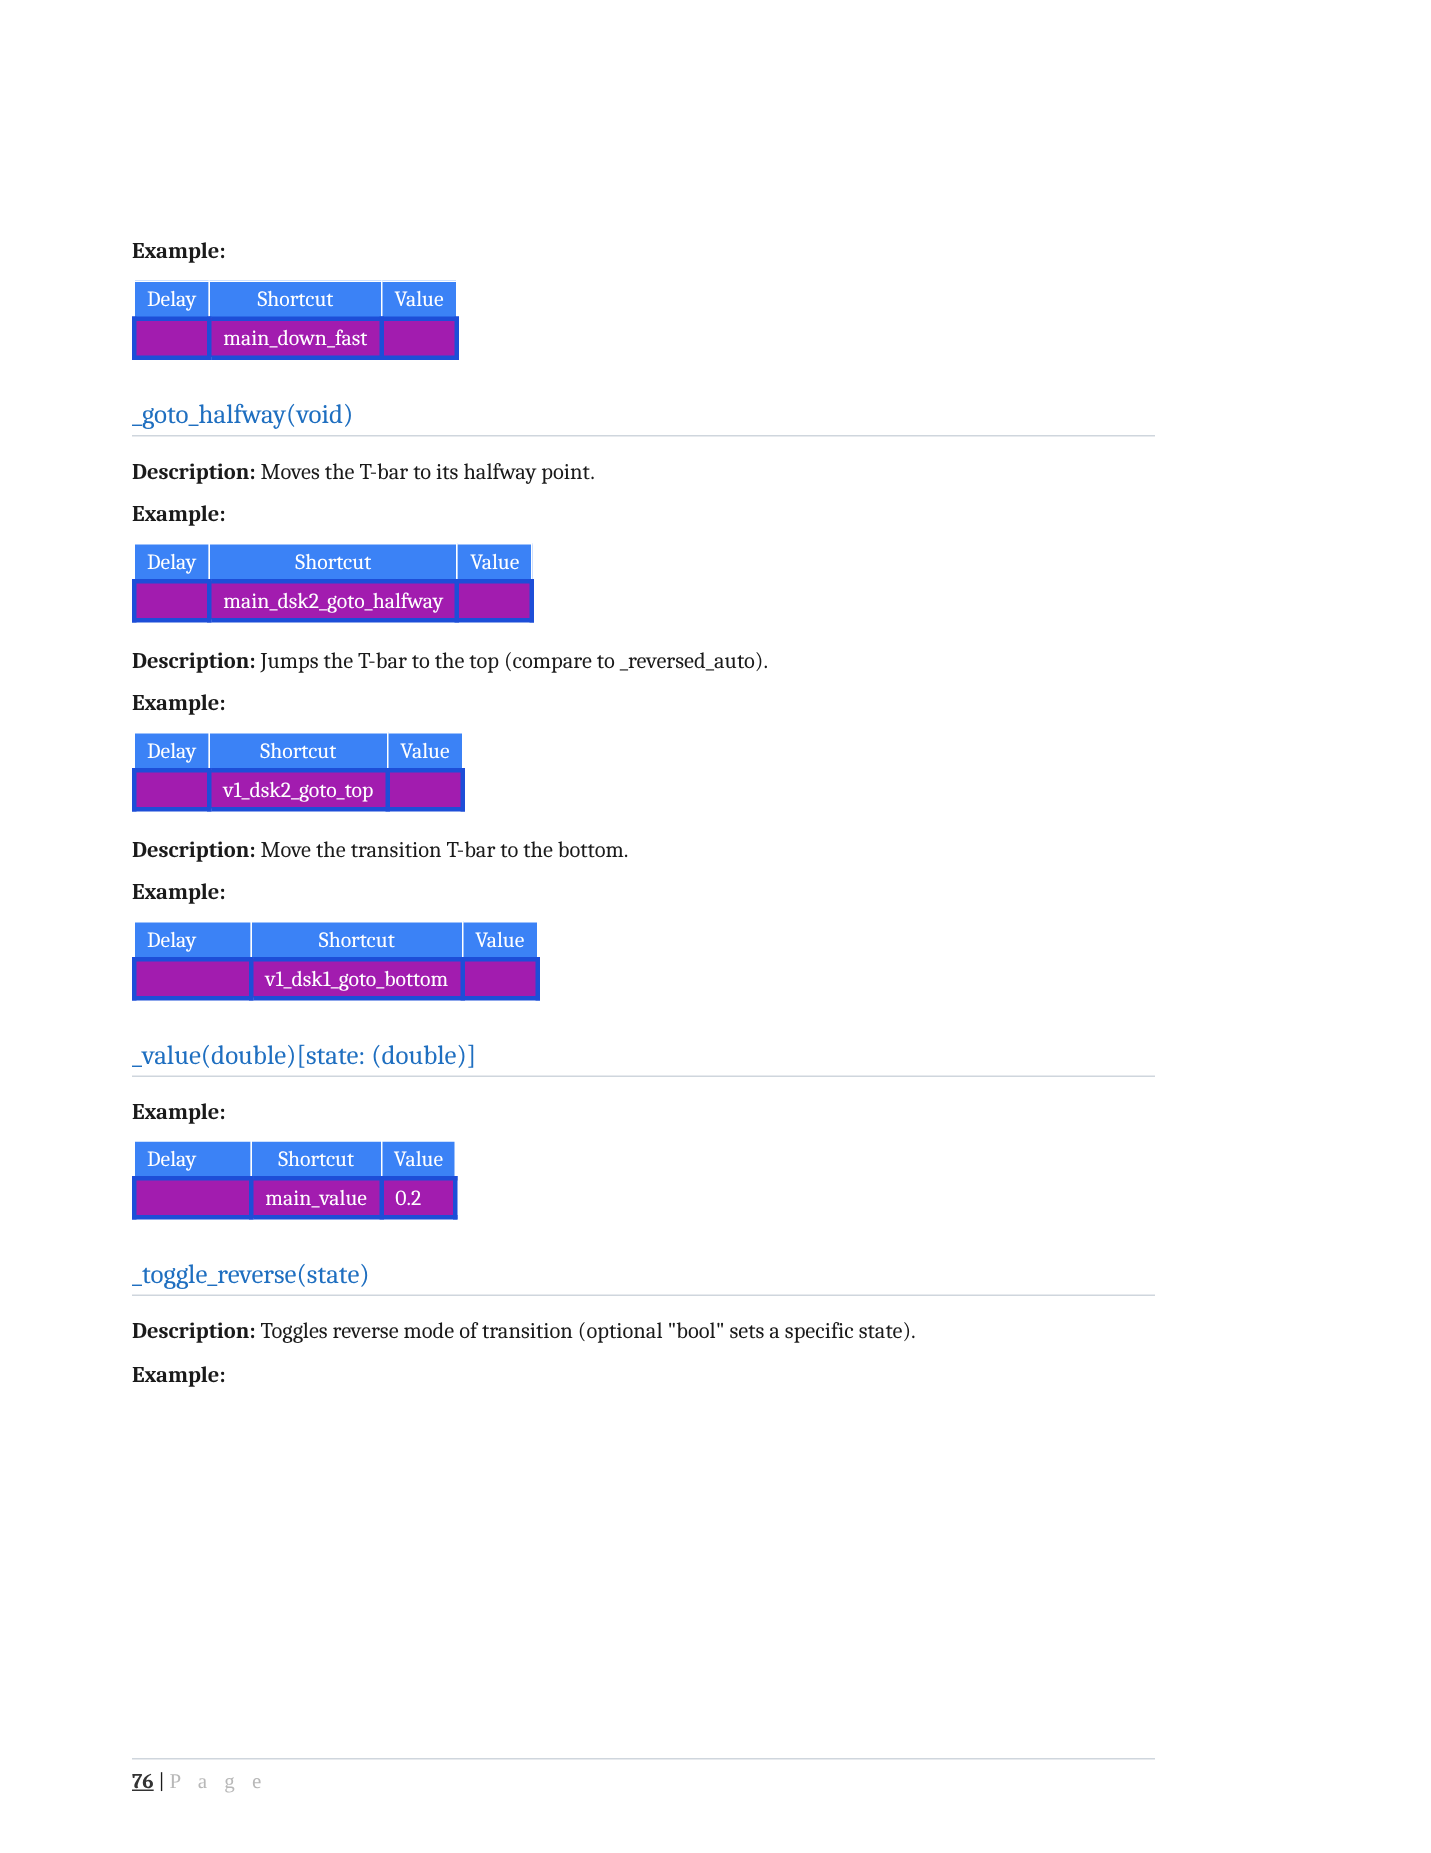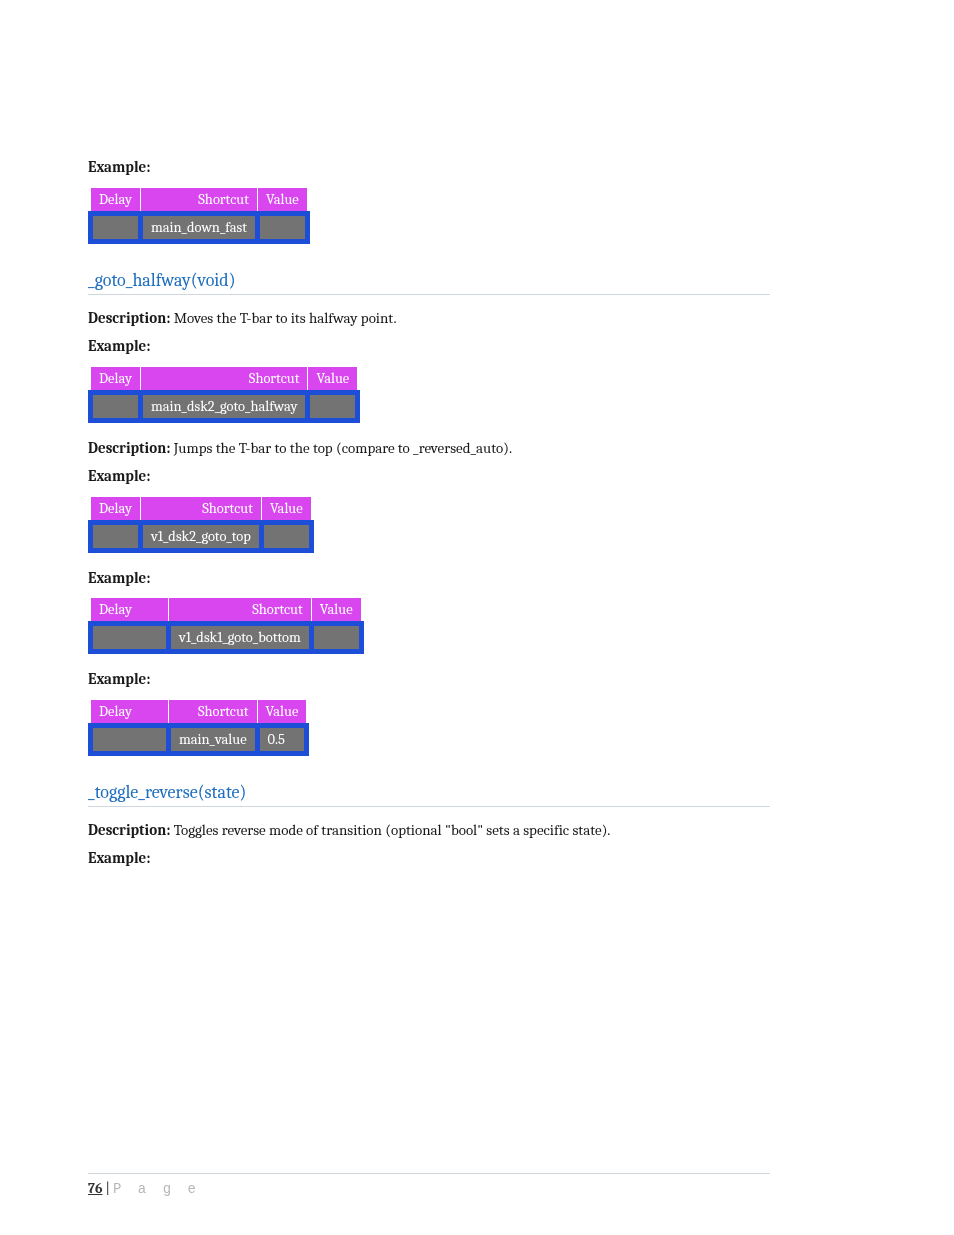--- a/index.html
+++ b/index.html
@@ -31,34 +31,34 @@
     line-height: 1.5;
   }
   .desc b, .example-label b {
     font-weight: bold;
   }
   .shortcut-table {
     border-collapse: collapse;
     margin: 8px 0 14px 0;
   }
   .shortcut-table th {
-    background: #d946ef;
+    background: #3b82f6;
     color: #fff;
     font-weight: normal;
-    text-align: right;
+    text-align: center;
     padding: 3px 8px;
     border: 1px solid #fff;
     font-size: 14.5px;
     margin-top: 48px;
   }
   .shortcut-table td {
-    background: #737373;
+    background: #a21caf;
     color: #fff;
     padding: 3px 8px;
-    border: 5px solid #1d4ed8;
+    border: 3px solid #1d4ed8;
     font-size: 14.5px;
   }
   .shortcut-table td:empty::after {
     content: "\00a0";
   }
   .footer {
     position: absolute;
     left: 88px;
     right: 88px;
     bottom: 38px;
@@ -67,21 +67,21 @@
     font-size: 14px;
   }
   .footer .pnum {
     font-weight: bold;
     color: #333;
     text-decoration: underline;
   }
   .footer .ptxt {
     color: #b8b8b8;
     letter-spacing: 4px;
-    font-family: Liberation Mono, monospace;
+    font-family: Liberation Serif, serif;
   }
 </style>
 </head>
 <body>
 
 <div class="page">
   <div id="content">
       <p class="example-label"><b>Example:</b></p>
       <table class="shortcut-table">
         <thead>
@@ -129,51 +129,53 @@
           </tr>
         </thead>
         <tbody>
           <tr>
             <td></td>
             <td>v1_dsk2_goto_top</td>
             <td></td>
           </tr>
         </tbody>
       </table>
+      <p class="desc"><b>Description: </b>Move the transition T-bar to the bottom.</p>
       <p class="example-label"><b>Example:</b></p>
       <table class="shortcut-table">
         <thead>
           <tr>
             <th style="padding-right: 36px;">Delay</th>
             <th>Shortcut</th>
             <th>Value</th>
           </tr>
         </thead>
         <tbody>
           <tr>
             <td></td>
             <td>v1_dsk1_goto_bottom</td>
             <td></td>
           </tr>
         </tbody>
       </table>
+      <div class="section-heading">_value(double)[state: (double)]</div>
       <p class="example-label"><b>Example:</b></p>
       <table class="shortcut-table">
         <thead>
           <tr>
             <th style="padding-right: 36px;">Delay</th>
             <th>Shortcut</th>
             <th>Value</th>
           </tr>
         </thead>
         <tbody>
           <tr>
             <td></td>
             <td>main_value</td>
-            <td>0.5</td>
+            <td>0.2</td>
           </tr>
         </tbody>
       </table>
       <div class="section-heading">_toggle_reverse(state)</div>
       <p class="desc"><b>Description: </b>Toggles reverse mode of transition (optional "bool" sets a specific state).</p>
       <p class="example-label"><b>Example:</b></p>
     </div>
   <div class="footer">
     <span class="pnum">76</span><span> | </span><span class="ptxt">P a g e</span>
   </div>

